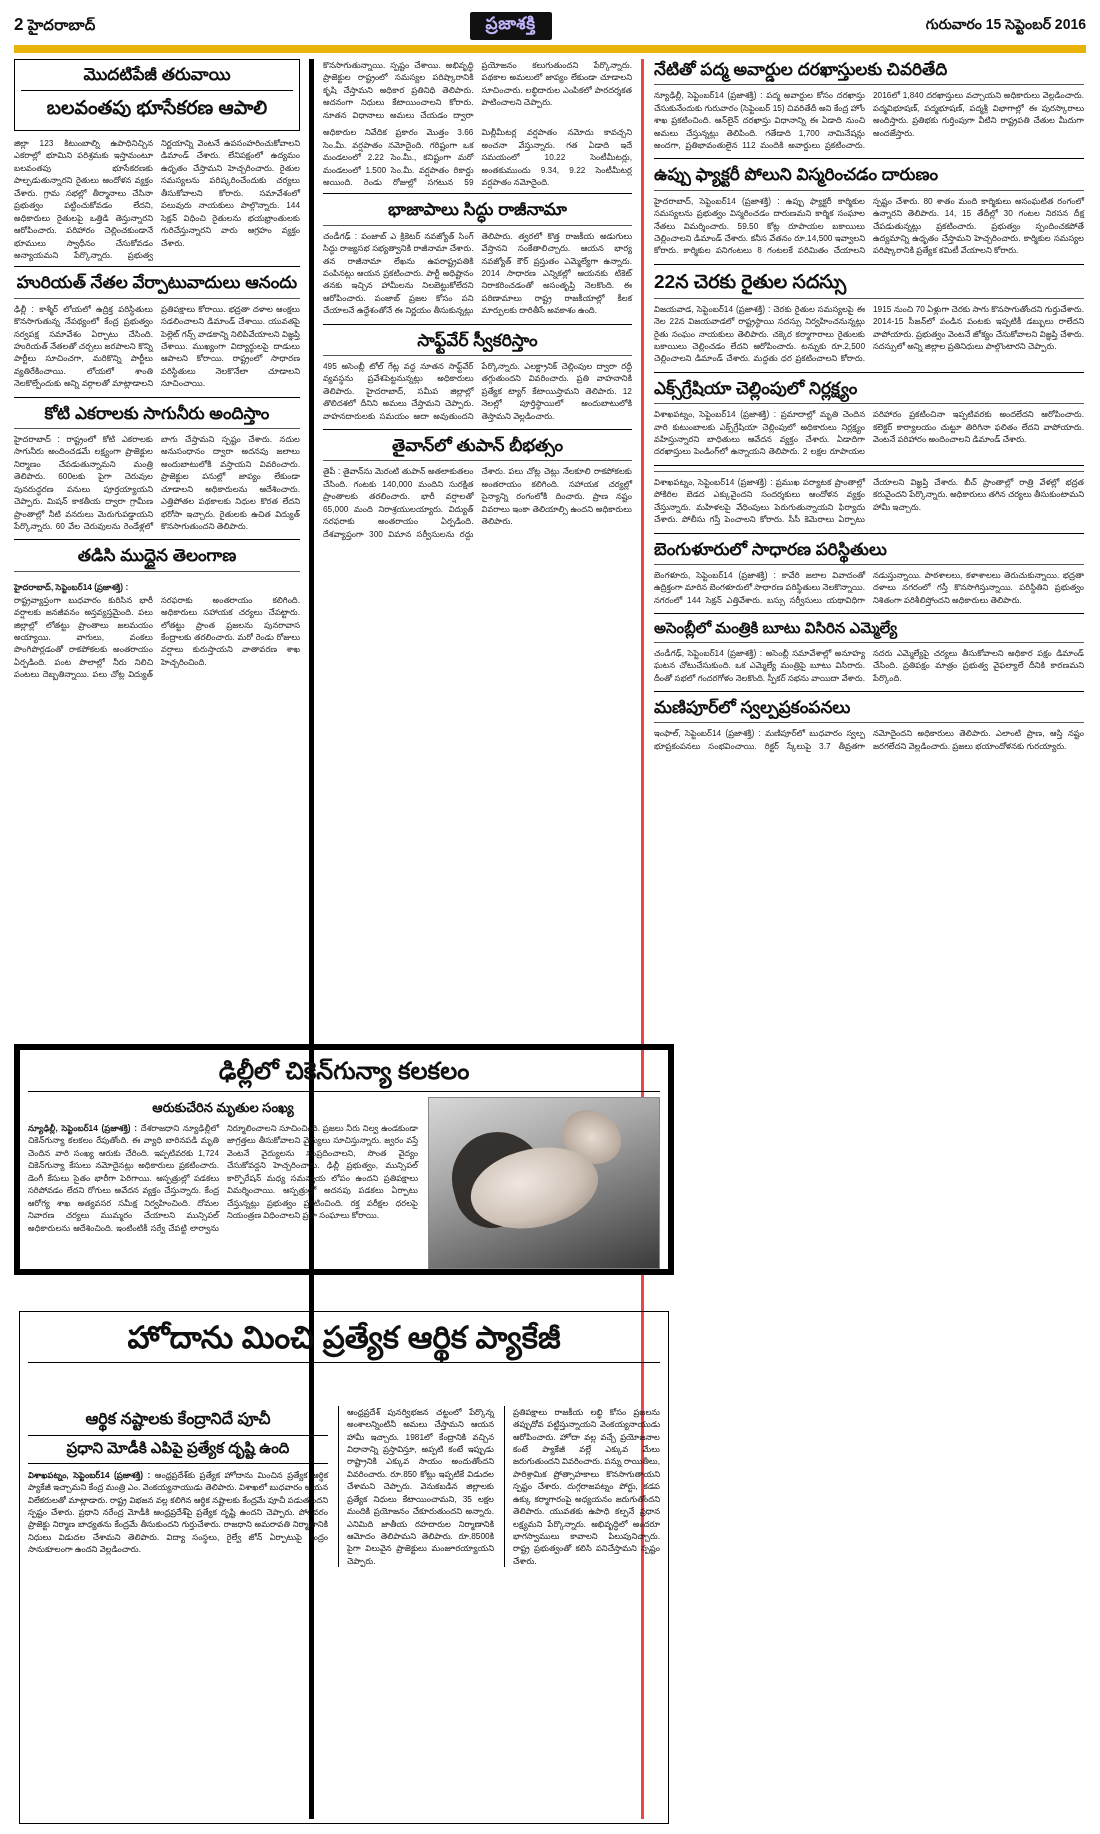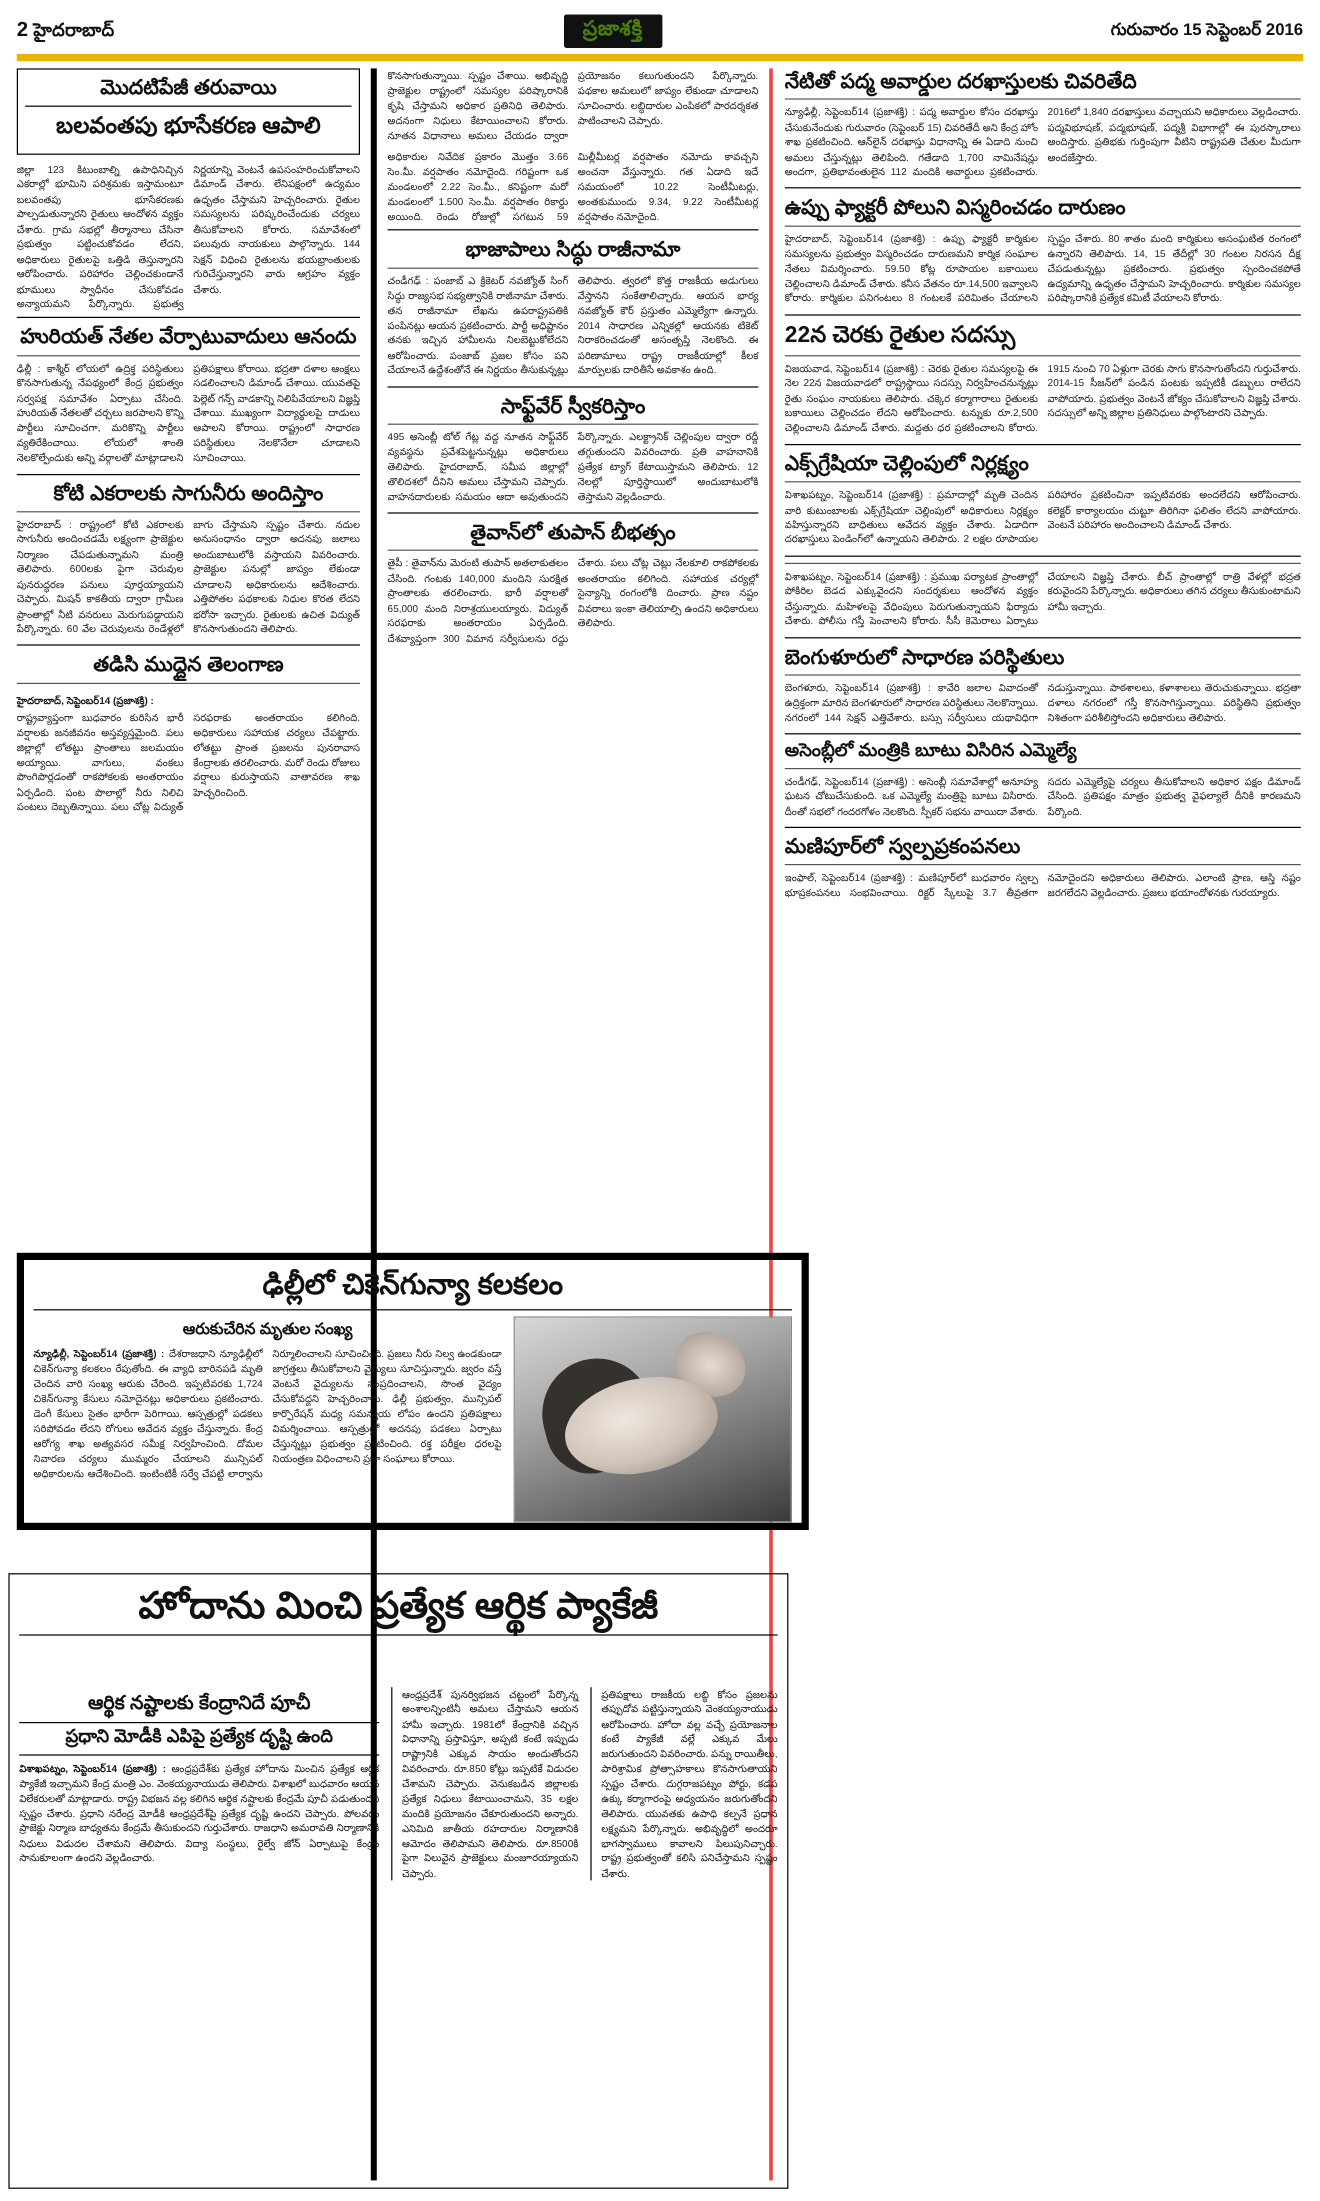--- a/index.html
+++ b/index.html
@@ -20,42 +20,42 @@
     box-sizing: border-box;
     padding: 12px 14px 10px 14px;
     position: relative;
     background: #fff;
   }
   
   .masthead {
     display: flex;
     align-items: center;
     justify-content: space-between;
-    border-bottom: 6px solid #eab308;
+    border-bottom: 8px solid #eab308;
     padding-bottom: 5px;
     margin-bottom: 6px;
   }
   .masthead-left {
     font-size: 15px;
     font-weight: bold;
     letter-spacing: .2px;
     white-space: nowrap;
   }
   .masthead-left .pageno {
     font-size: 17px;
     margin-right: 4px;
   }
   .masthead-center {
     flex: 1;
     text-align: center;
   }
   .logo {
     display: inline-block;
     background: #111;
-    color: #4d7c0f;
+    color: #c4b5fd;
     font-size: 17px;
     font-weight: bold;
     padding: 2px 16px 3px 16px;
     border-radius: 2px;
     letter-spacing: .5px;
   }
   .masthead-right {
     font-size: 14px;
     font-weight: bold;
     white-space: nowrap;
@@ -362,21 +362,21 @@
           <span>దేశరాజధాని న్యూఢిల్లీలో చికెన్‌గున్యా కలకలం రేపుతోంది. ఈ వ్యాధి బారినపడి మృతి చెందిన వారి సంఖ్య ఆరుకు చేరింది. ఇప్పటివరకు 1,724 చికెన్‌గున్యా కేసులు నమోదైనట్లు అధికారులు ప్రకటించారు. డెంగీ కేసులు సైతం భారీగా పెరిగాయి. ఆస్పత్రుల్లో పడకలు సరిపోవడం లేదని రోగులు ఆవేదన వ్యక్తం చేస్తున్నారు. కేంద్ర ఆరోగ్య శాఖ అత్యవసర సమీక్ష నిర్వహించింది. దోమల నివారణ చర్యలు ముమ్మరం చేయాలని మున్సిపల్ అధికారులను ఆదేశించింది. ఇంటింటికీ సర్వే చేపట్టి లార్వాను నిర్మూలించాలని సూచించింది. ప్రజలు నీరు నిల్వ ఉండకుండా జాగ్రత్తలు తీసుకోవాలని వైద్యులు సూచిస్తున్నారు. జ్వరం వస్తే వెంటనే వైద్యులను సంప్రదించాలని, సొంత వైద్యం చేసుకోవద్దని హెచ్చరించారు. ఢిల్లీ ప్రభుత్వం, మున్సిపల్ కార్పొరేషన్ మధ్య సమన్వయ లోపం ఉందని ప్రతిపక్షాలు విమర్శించాయి. ఆస్పత్రుల్లో అదనపు పడకలు ఏర్పాటు చేస్తున్నట్లు ప్రభుత్వం ప్రకటించింది. రక్త పరీక్షల ధరలపై నియంత్రణ విధించాలని ప్రజా సంఘాలు కోరాయి.</span>
         </div>
       </div>
       <div class="photo">
         <div class="hair"></div>
         <div class="hand"></div>
       </div>
     </div>
   </div>
 
-  <div class="banner" style="width:632px; position:absolute; left:7px; top:1305px; bottom:10px;">
+  <div class="banner" style="width:632px; position:absolute; left:19px; top:1305px; bottom:10px;">
     <div class="banner-title">హోదాను మించి ప్రత్యేక ఆర్థిక ప్యాకేజీ</div>
     <hr class="rule">
     <div class="banner-grid">
       <div style="flex:0 0 300px;">
         <div class="banner-sub">ఆర్థిక నష్టాలకు కేంద్రానిదే పూచీ</div>
         <div class="banner-sub2">ప్రధాని మోడీకి ఎపిపై ప్రత్యేక దృష్టి ఉంది</div>
         <div class="small-cap" style="margin-top:5px;">
           <span class="dateline">విశాఖపట్నం, సెప్టెంబర్14 (ప్రజాశక్తి) :</span>
           <span>ఆంధ్రప్రదేశ్‌కు ప్రత్యేక హోదాను మించిన ప్రత్యేక ఆర్థిక ప్యాకేజీ ఇచ్చామని కేంద్ర మంత్రి ఎం. వెంకయ్యనాయుడు తెలిపారు. విశాఖలో బుధవారం ఆయన విలేకరులతో మాట్లాడారు. రాష్ట్ర విభజన వల్ల కలిగిన ఆర్థిక నష్టాలకు కేంద్రమే పూచీ పడుతుందని స్పష్టం చేశారు. ప్రధాని నరేంద్ర మోడీకి ఆంధ్రప్రదేశ్‌పై ప్రత్యేక దృష్టి ఉందని చెప్పారు. పోలవరం ప్రాజెక్టు నిర్మాణ బాధ్యతను కేంద్రమే తీసుకుందని గుర్తుచేశారు. రాజధాని అమరావతి నిర్మాణానికి నిధులు విడుదల చేశామని తెలిపారు. విద్యా సంస్థలు, రైల్వే జోన్ ఏర్పాటుపై కేంద్రం సానుకూలంగా ఉందని వెల్లడించారు.</span>
         </div>

